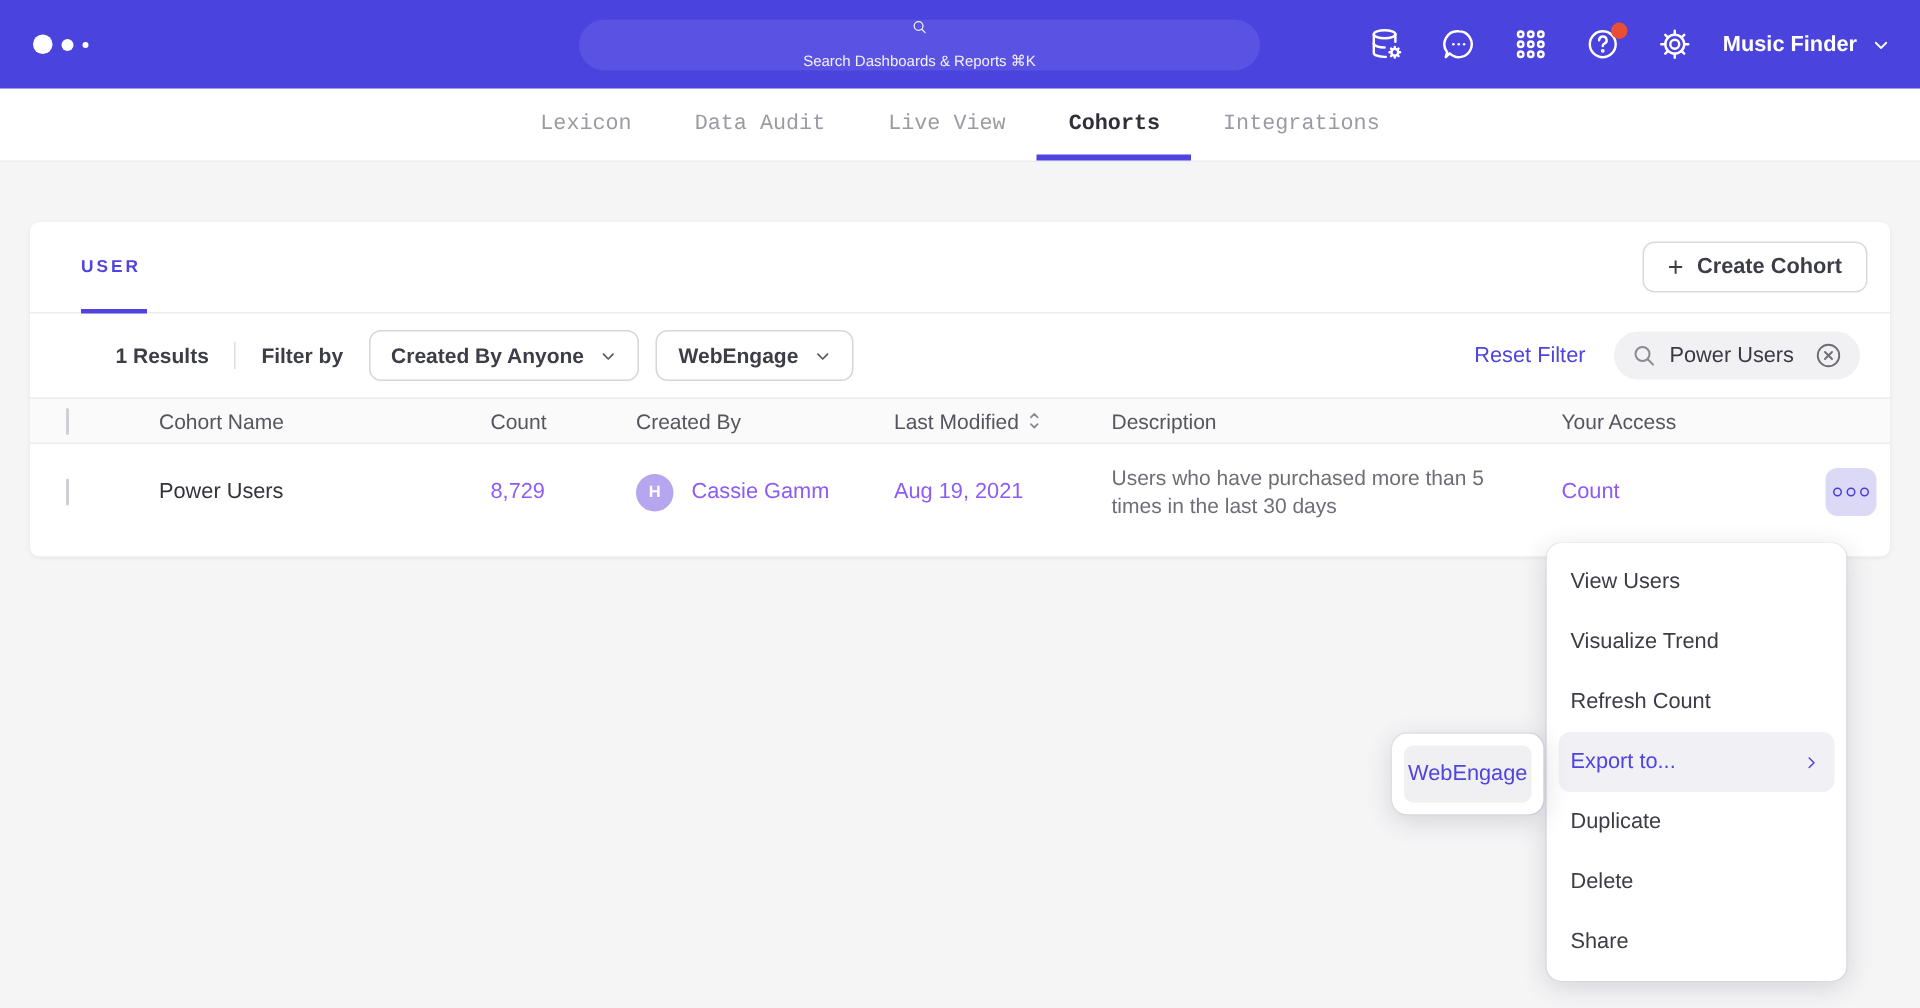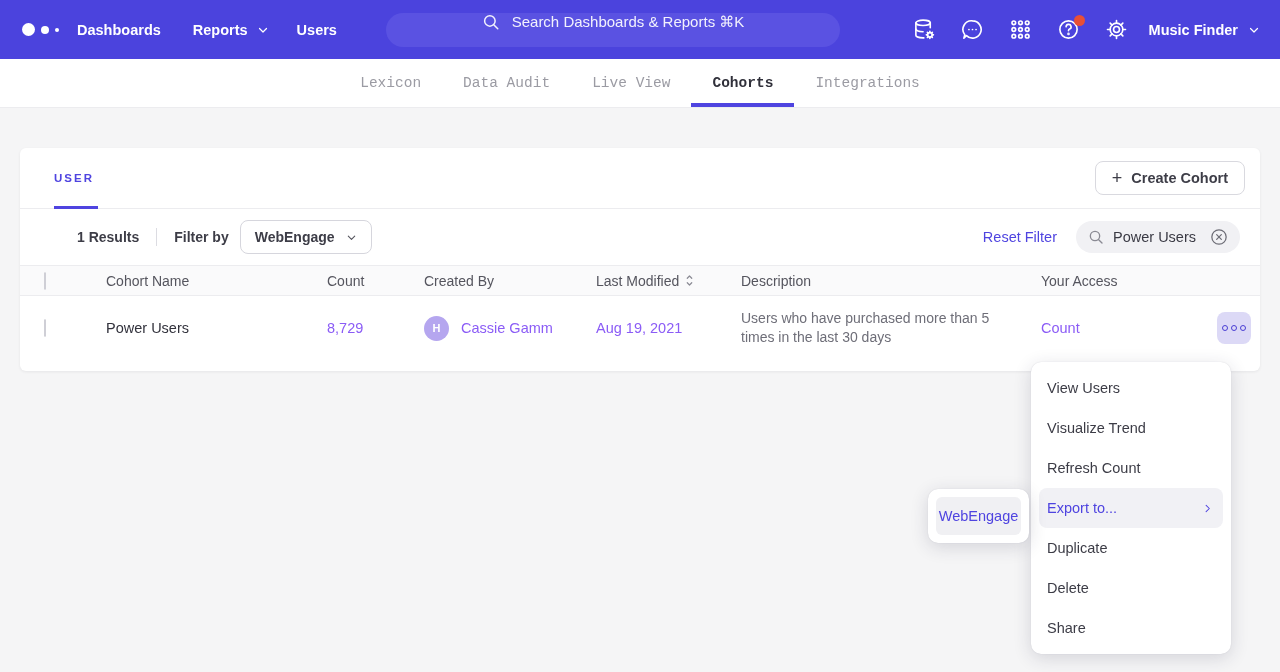--- a/index.html
+++ b/index.html
@@ -12,21 +12,21 @@
   .logo { display:flex; align-items:center; gap:6px; margin-left:22px; cursor:pointer; }
   .logo .d1 { width:13px;height:13px;border-radius:50%;background:#fff; }
   .logo .d2 { width:8px;height:8px;border-radius:50%;background:#fff; }
   .logo .d3 { width:4px;height:4px;border-radius:50%;background:#fff; }
   .nav-links { display:flex; align-items:center; margin-left:18px; }
   .nav-link { color:#fff; font-size:14.5px; font-weight:600; text-decoration:none; display:flex; align-items:center; gap:9px; cursor:pointer; }
   .nav-link.l1 { margin-left:0; }
   .nav-link.l2 { margin-left:32px; }
   .nav-link.l3 { margin-left:28px; }
   .chev { stroke:currentColor; fill:none; stroke-width:2.4; stroke-linecap:round; stroke-linejoin:round; }
-  .global-search { position:absolute; left:386px; top:13px; width:454px; height:34px; background:#5a52e2; border-radius:17px; display:flex; justify-content:center; gap:12px; color:rgba(255,255,255,.92); font-size:15px; cursor:text; }
+  .global-search { position:absolute; left:386px; top:13px; width:454px; height:34px; background:#5a52e2; border-radius:17px; display:flex; align-items:center; justify-content:center; gap:12px; color:rgba(255,255,255,.92); font-size:10px; cursor:text;flex-direction:column; }
   .global-search svg { stroke:rgba(255,255,255,.92); }
   .nav-right { position:absolute; right:20px; top:0; height:100%; display:flex; align-items:center; }
   .icon-btn { width:24px; height:24px; margin-left:24px; color:#fff; position:relative; cursor:pointer; display:flex; align-items:center; justify-content:center; }
   .icon-btn svg { stroke:#fff; fill:none; stroke-width:1.7; stroke-linecap:round; stroke-linejoin:round; width:23px; height:23px; }
   .badge-dot { position:absolute; top:-3px; right:-4px; width:11px; height:11px; border-radius:50%; }
   .project { display:flex; align-items:center; gap:10px; margin-left:20px; color:#fff; font-size:14.5px; font-weight:700; cursor:pointer; }
 
   
   .subnav { height:49px; background:#fff; display:flex; justify-content:center; border-bottom:1px solid #ececef; }
   .tab { position:relative; display:flex; align-items:center; padding:0 21px; font-size:14.5px; color:#9b9ba3; font-weight:500; cursor:pointer;font-family:Liberation Mono, monospace; }
@@ -85,34 +85,20 @@
 </style>
 </head>
 <body>
 
 <div class="topnav">
   <div class="logo">
     <span class="d1"></span>
     <span class="d2"></span>
     <span class="d3"></span>
   </div>
-  <div class="nav-links">
-    <a class="nav-link l1">
-        <span>Dashboards</span>
-      </a>
-    <a class="nav-link l2">
-      <span>Reports</span>
-      <svg class="chev" width="12" height="12" viewBox="0 0 24 24">
-          <polyline points="5 9 12 16 19 9"></polyline>
-        </svg>
-    </a>
-    <a class="nav-link l3">
-        <span>Users</span>
-      </a>
-  </div>
 
   <div class="global-search">
     <svg width="18" height="18" viewBox="0 0 24 24" fill="none" stroke-width="2" stroke-linecap="round">
         <circle cx="10.5" cy="10.5" r="7"></circle>
         <line x1="16" y1="16" x2="21" y2="21"></line>
       </svg>
     <span>Search Dashboards &amp; Reports ⌘K</span>
   </div>
 
   <div class="nav-right">
@@ -199,20 +185,26 @@
       <button class="btn-create">
         <span class="plus">+</span>
         <span>Create Cohort</span>
       </button>
     </div>
 
     <div class="filter-bar">
       <span class="f-results">1 Results</span>
       <span class="v-div"></span>
       <span class="f-label">Filter by</span>
+      <div class="dd dd1">
+        <span>Created By Anyone</span>
+        <svg class="chev" width="11" height="11" viewBox="0 0 24 24" style="color:#55555e">
+            <polyline points="5 9 12 16 19 9"></polyline>
+          </svg>
+      </div>
       <div class="dd dd2">
         <span>WebEngage</span>
         <svg class="chev" width="11" height="11" viewBox="0 0 24 24" style="color:#55555e">
             <polyline points="5 9 12 16 19 9"></polyline>
           </svg>
       </div>
       <span class="spacer"></span>
       <span class="reset-link">Reset Filter</span>
       <div class="table-search">
         <svg class="mag" viewBox="0 0 24 24" stroke-linecap="round">

